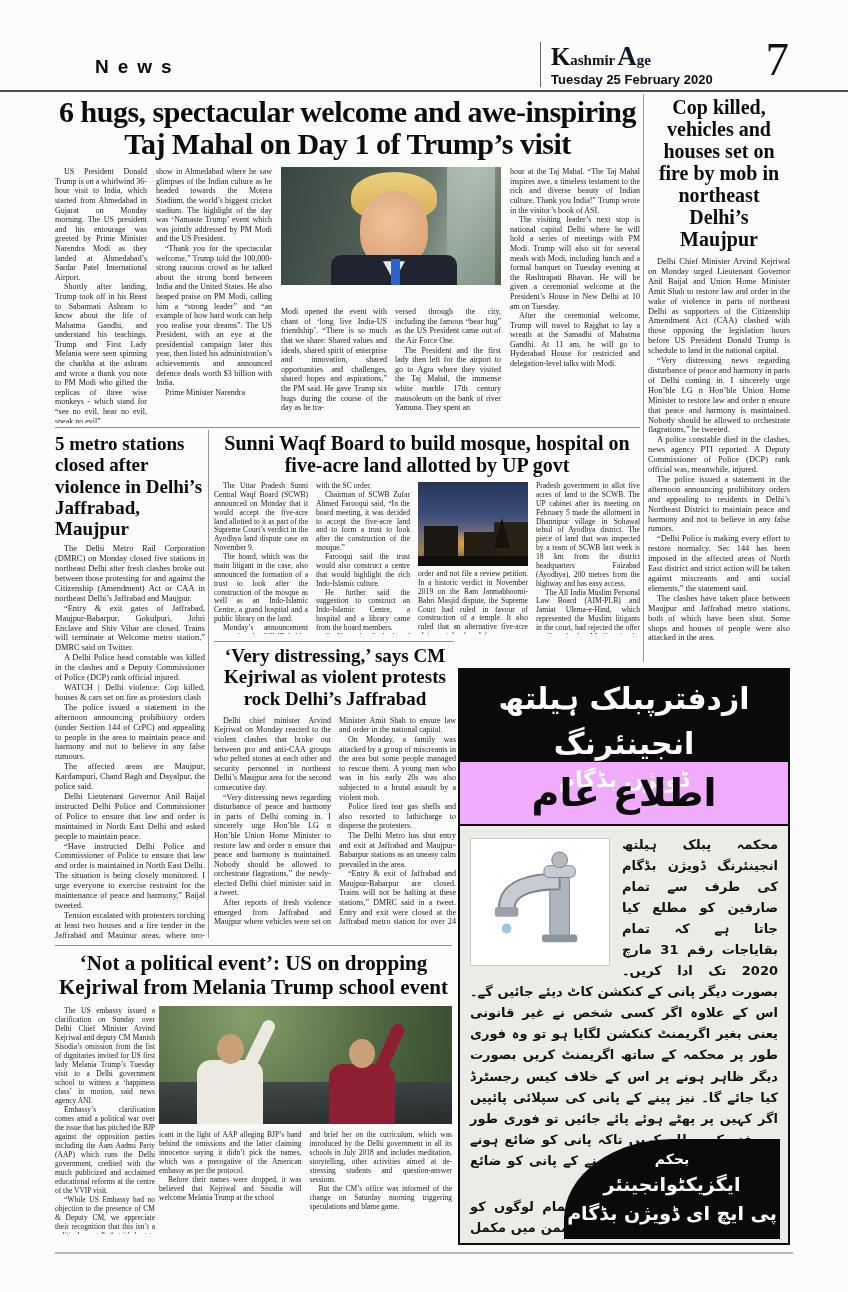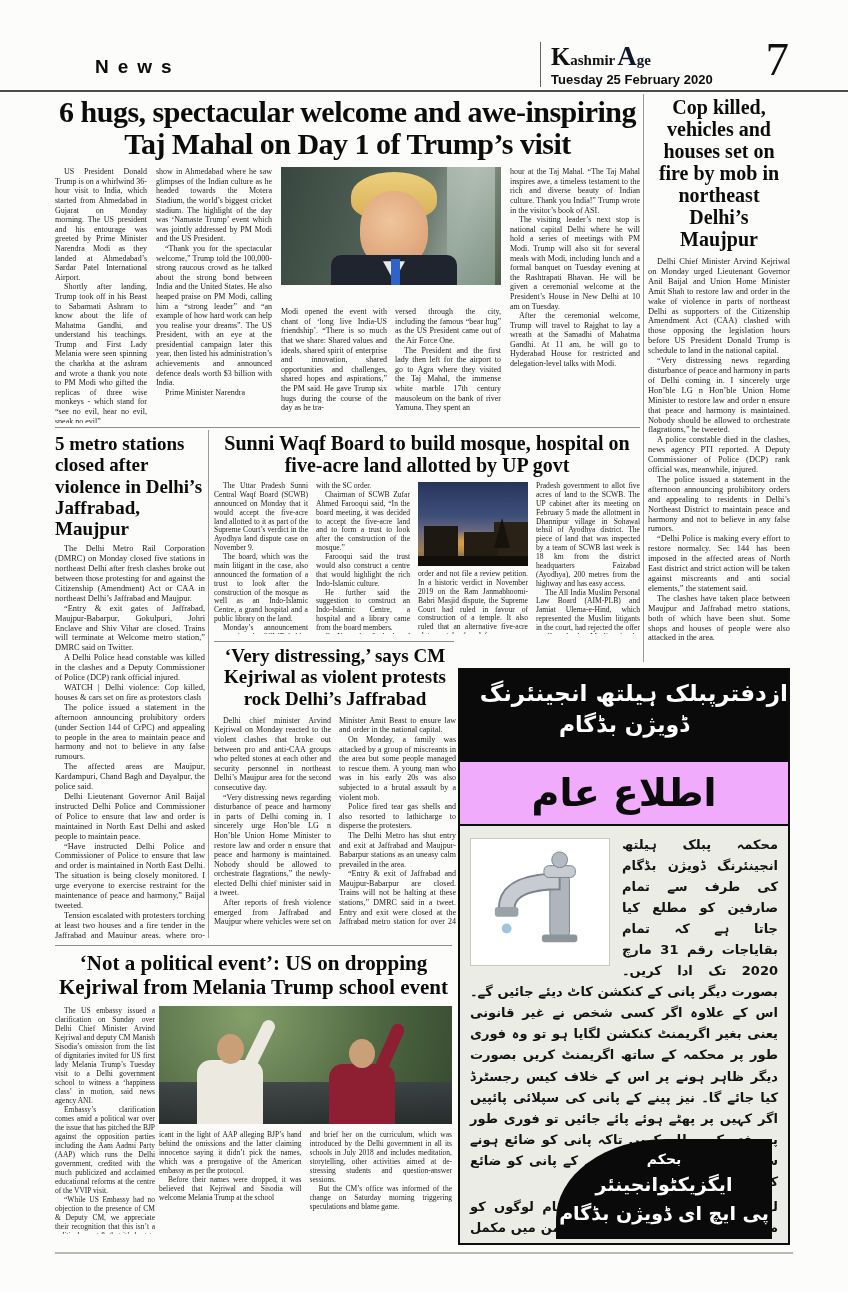--- a/index.html
+++ b/index.html
@@ -77,30 +77,30 @@
   .kj-arm1{position:absolute;left:calc(13% + 56px);bottom:52px;width:13px;height:54px;background:#ece9e0;transform:rotate(26deg);border-radius:7px;}
   .kj-man2{position:absolute;left:58%;bottom:0;width:66px;height:60px;background:#8e1f33;border-radius:14px 14px 0 0;}
   .kj-head2{position:absolute;left:calc(58% + 20px);bottom:56px;width:26px;height:29px;background:#caa078;border-radius:50%;}
   .kj-arm2{position:absolute;left:calc(58% + 54px);bottom:48px;width:13px;height:54px;background:#8e1f33;transform:rotate(24deg);border-radius:7px;}
   .ecaprow{display:flex;gap:8px;flex:1;}
   .ecaprow .jcol{flex:1;}
   
   .ad{position:absolute;left:458px;top:668px;width:332px;height:577px;border:2px solid #0d0d0d;
       background:#ecece7;box-sizing:border-box;direction:rtl;font-family:"DejaVu Sans",sans-serif;}
   .ad-banner{height:92px;background:#0a0a0a;color:#fff;text-align:center;padding-top:6px;box-sizing:border-box;}
-  .ad-banner-l1{font-size:23px;font-weight:bold;line-height:1.5;text-align:right;}
+  .ad-banner-l1{font-size:30px;font-weight:bold;line-height:1.5;}
   .ad-banner-l2{font-size:22px;font-weight:bold;line-height:1.3;}
   .ad-title{height:62px;background:#f0abfc;border-bottom:2px solid #0d0d0d;display:flex;align-items:center;justify-content:center;
       font-size:38px;font-weight:bold;color:#0b0b0b;}
   .ad-body{position:relative;height:417px;box-sizing:border-box;padding:8px 10px 108px 10px;overflow:hidden;
       font-size:13px;font-weight:bold;line-height:1.62;text-align:justify;color:#131313;}
   .ad-body p{margin:0 0 4px 0;}
   .tap-photo{float:left;width:138px;height:126px;background:#fff;border:1px solid #c9c9c0;
       margin:4px 12px 4px 0;display:flex;align-items:center;justify-content:center;}
-  .ad-stamp{position:absolute;left:auto;right:16px;bottom:4px;width:216px;height:100px;background:#0a0a0a;color:#fff;
+  .ad-stamp{position:absolute;left:auto;right:8px;bottom:4px;width:216px;height:100px;background:#0a0a0a;color:#fff;
       border-radius:0 0 0 0;border-top-left-radius:110px 80px;text-align:center;padding-top:10px;box-sizing:border-box;}
   .ad-stamp-l1{font-size:14px;font-weight:bold;line-height:1.5;}
   .ad-stamp-l2,.ad-stamp-l3{font-size:19px;font-weight:bold;line-height:1.55;}
   .bottom-rule{position:absolute;left:55px;right:55px;top:1252px;border-top:2px solid #b9b9b4;}
 </style>
 </head>
 <body>
 
 <div class="page">
 
@@ -224,21 +224,21 @@
 
   <article class="kejriwal">
     <h2>‘Very distressing,’ says CM Kejriwal as violent protests rock Delhi’s Jaffrabad</h2>
     <div class="kejriwal-body">
       <div class="jcol">
           <p>Delhi chief minister Arvind Kejriwal on Monday reacted to the violent clashes that broke out between pro and anti-CAA groups who pelted stones at each other and security personnel in northeast Delhi’s Maujpur area for the second consecutive day.</p>
           <p>“Very distressing news regarding disturbance of peace and harmony in parts of Delhi coming in. I sincerely urge Hon’ble LG n Hon’ble Union Home Minister to restore law and order n ensure that peace and harmony is maintained. Nobody should be allowed to orchestrate flagrations,” the newly-elected Delhi chief minister said in a tweet.</p>
           <p>After reports of fresh violence emerged from Jaffrabad and Maujpur where vehicles were set on fire and stone pelting continued between pro and anti CAA groups, Kejriwal appealed to Union Home</p>
         </div>
       <div class="jcol cont">
-          <p>Minister Amit Beast to ensure law and order in the national capital.</p>
+          <p>Minister Amit Shah to ensure law and order in the national capital.</p>
           <p>On Monday, a family was attacked by a group of miscreants in the area but some people managed to rescue them. A young man who was in his early 20s was also subjected to a brutal assault by a violent mob.</p>
           <p>Police fired tear gas shells and also resorted to lathicharge to disperse the protesters.</p>
           <p>The Delhi Metro has shut entry and exit at Jaffrabad and Maujpur-Babarpur stations as an uneasy calm prevailed in the area.</p>
           <p>“Entry &amp; exit of Jaffrabad and Maujpur-Babarpur are closed. Trains will not be halting at these stations,” DMRC said in a tweet. Entry and exit were closed at the Jaffrabad metro station for over 24 hours since Sunday.</p>
         </div>
     </div>
   </article>
 
   <div class="hrule" style="left:55px;top:945px;width:397px;"></div>
 

